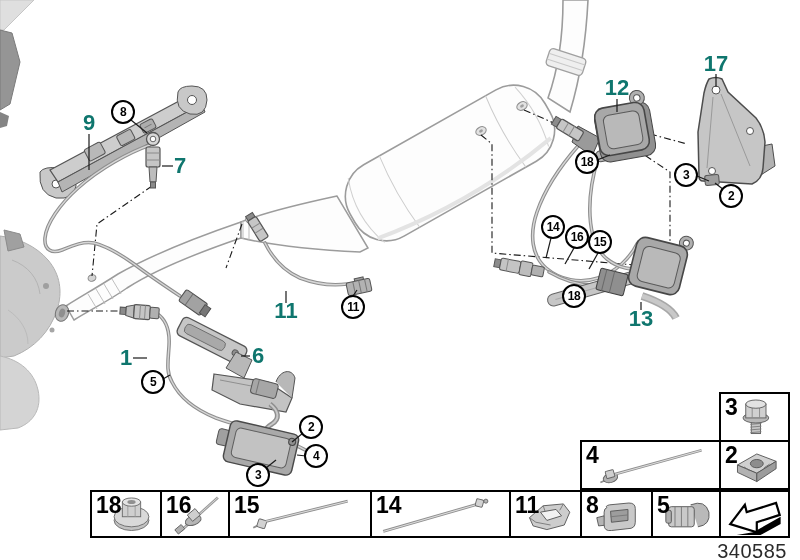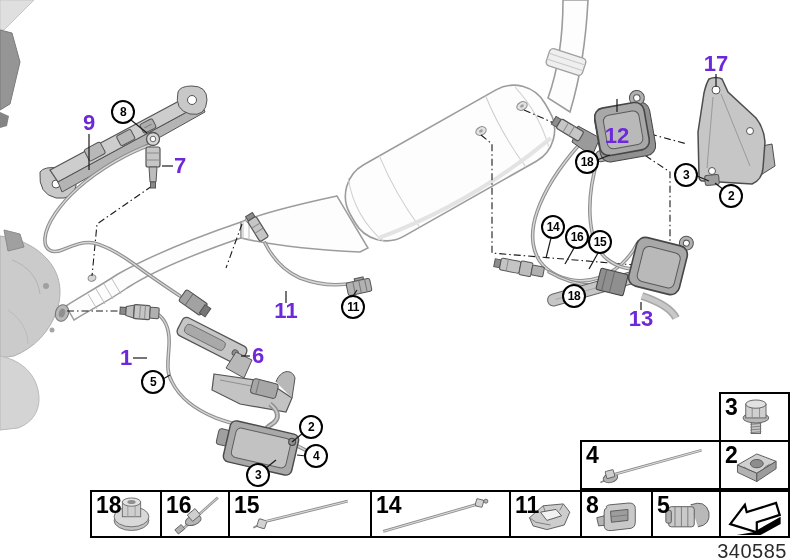--- a/index.html
+++ b/index.html
@@ -3,21 +3,21 @@
 <meta charset="utf-8">
 <style>
   html,body { margin:0; padding:0; background:#fff; }
   .stage {
     position:relative; width:800px; height:560px; background:#ffffff;
     font-family:"Liberation Sans", sans-serif; overflow:hidden;
   }
   .art { position:absolute; left:0; top:0; width:800px; height:560px; }
   .plain-label {
     position:absolute; transform:translate(-50%,-50%);
-    font-weight:bold; font-size:22px; color:#6d28d9; line-height:1; white-space:nowrap;
+    font-weight:bold; font-size:22px; color:#0f766e; line-height:1; white-space:nowrap;
   }
   .callout {
     position:absolute; transform:translate(-50%,-50%);
     width:20px; height:20px; border:2.2px solid #000; border-radius:50%;
     background:#fff; display:flex; align-items:center; justify-content:center;
     font-weight:bold; font-size:12px; color:#000; letter-spacing:-0.5px; line-height:1;
   }
   .pbox {
     position:absolute; border:2px solid #000; background:#fff; box-sizing:border-box;
   }
@@ -293,21 +293,21 @@
       <line class="leader" x1="697" y1="176" x2="709" y2="181"></line>
       <line class="leader" x1="724" y1="190" x2="715" y2="183"></line>
     </g>
   </svg>
 
   <div class="plain-label" style="left:89px;  top:123px;">9</div>
   <div class="plain-label" style="left:180px; top:166px;">7</div>
   <div class="plain-label" style="left:286px; top:311px;">11</div>
   <div class="plain-label" style="left:126px; top:358px;">1</div>
   <div class="plain-label" style="left:258px; top:356px;">6</div>
-  <div class="plain-label" style="left:617px; top:88px;margin-top:48px;">12</div>
+  <div class="plain-label" style="left:617px; top:88px;">12</div>
   <div class="plain-label" style="left:716px; top:64px;">17</div>
   <div class="plain-label" style="left:641px; top:319px;text-align:right;">13</div>
 
   <div class="callout" style="left:123px; top:112px;">8</div>
   <div class="callout" style="left:353px; top:307px;">11</div>
   <div class="callout" style="left:153px; top:382px;">5</div>
   <div class="callout" style="left:311px; top:427px;">2</div>
   <div class="callout" style="left:316px; top:456px;">4</div>
   <div class="callout" style="left:258px; top:475px;">3</div>
   <div class="callout" style="left:587px; top:162px;">18</div>

